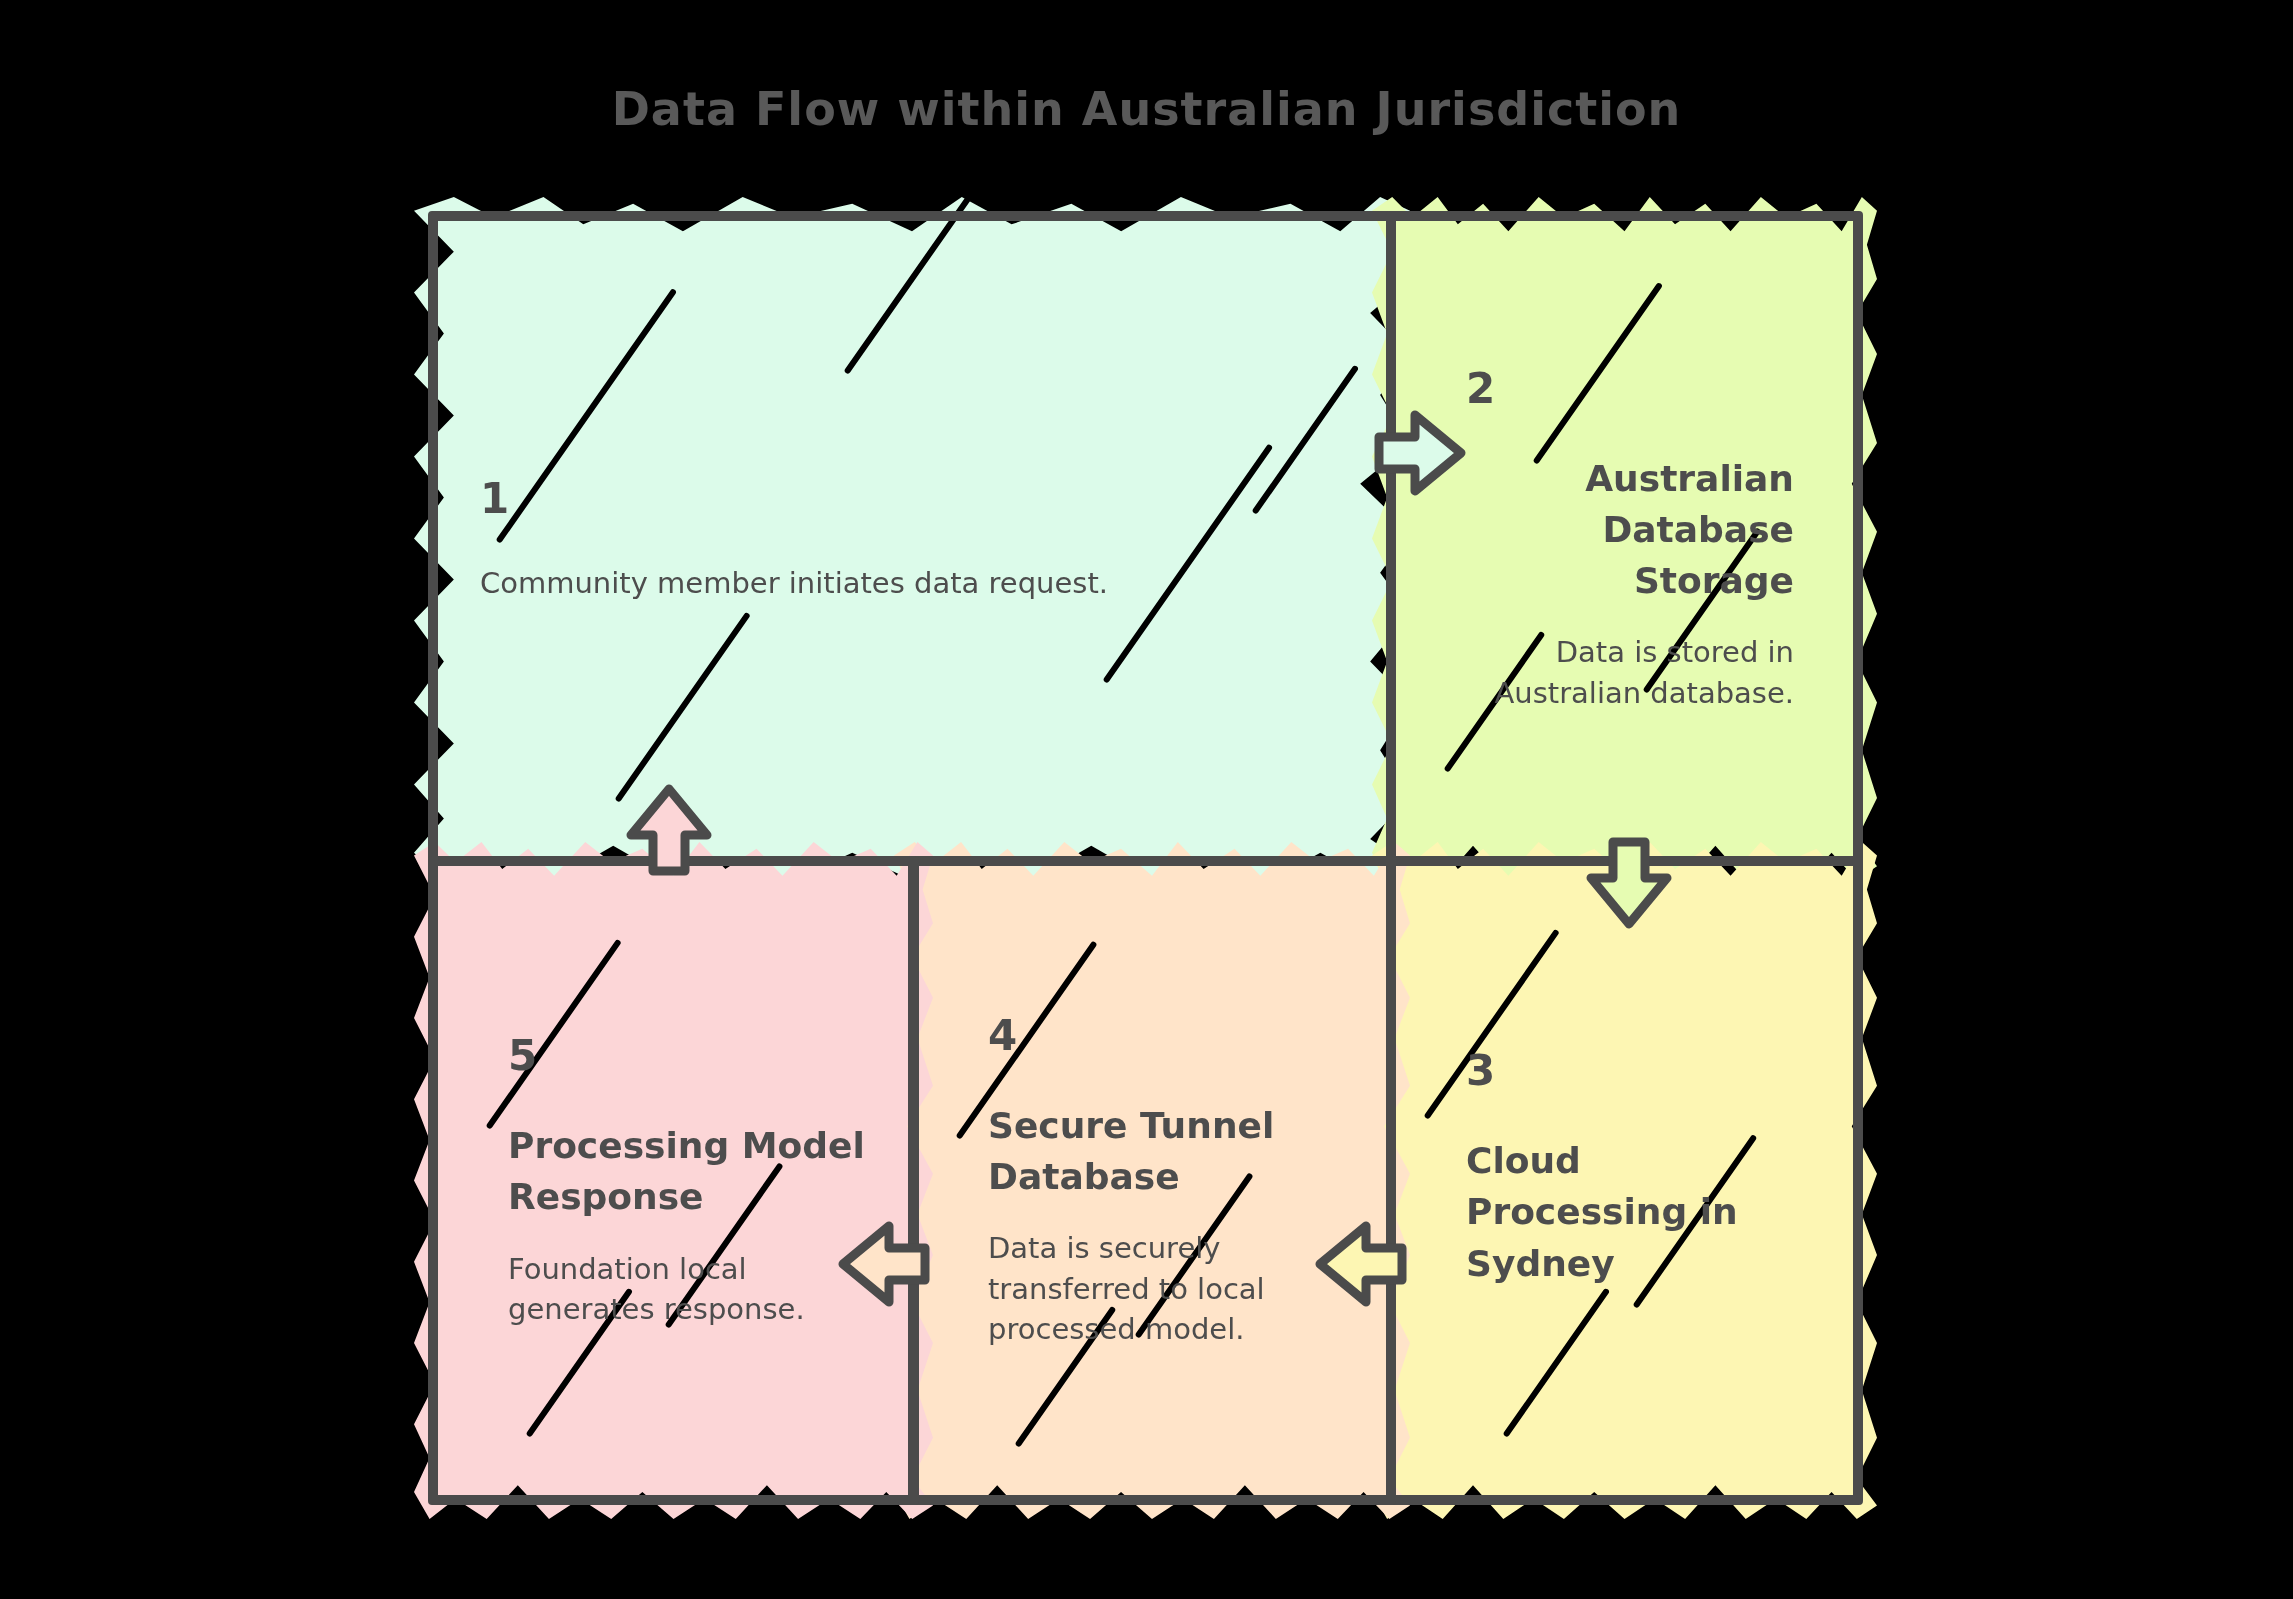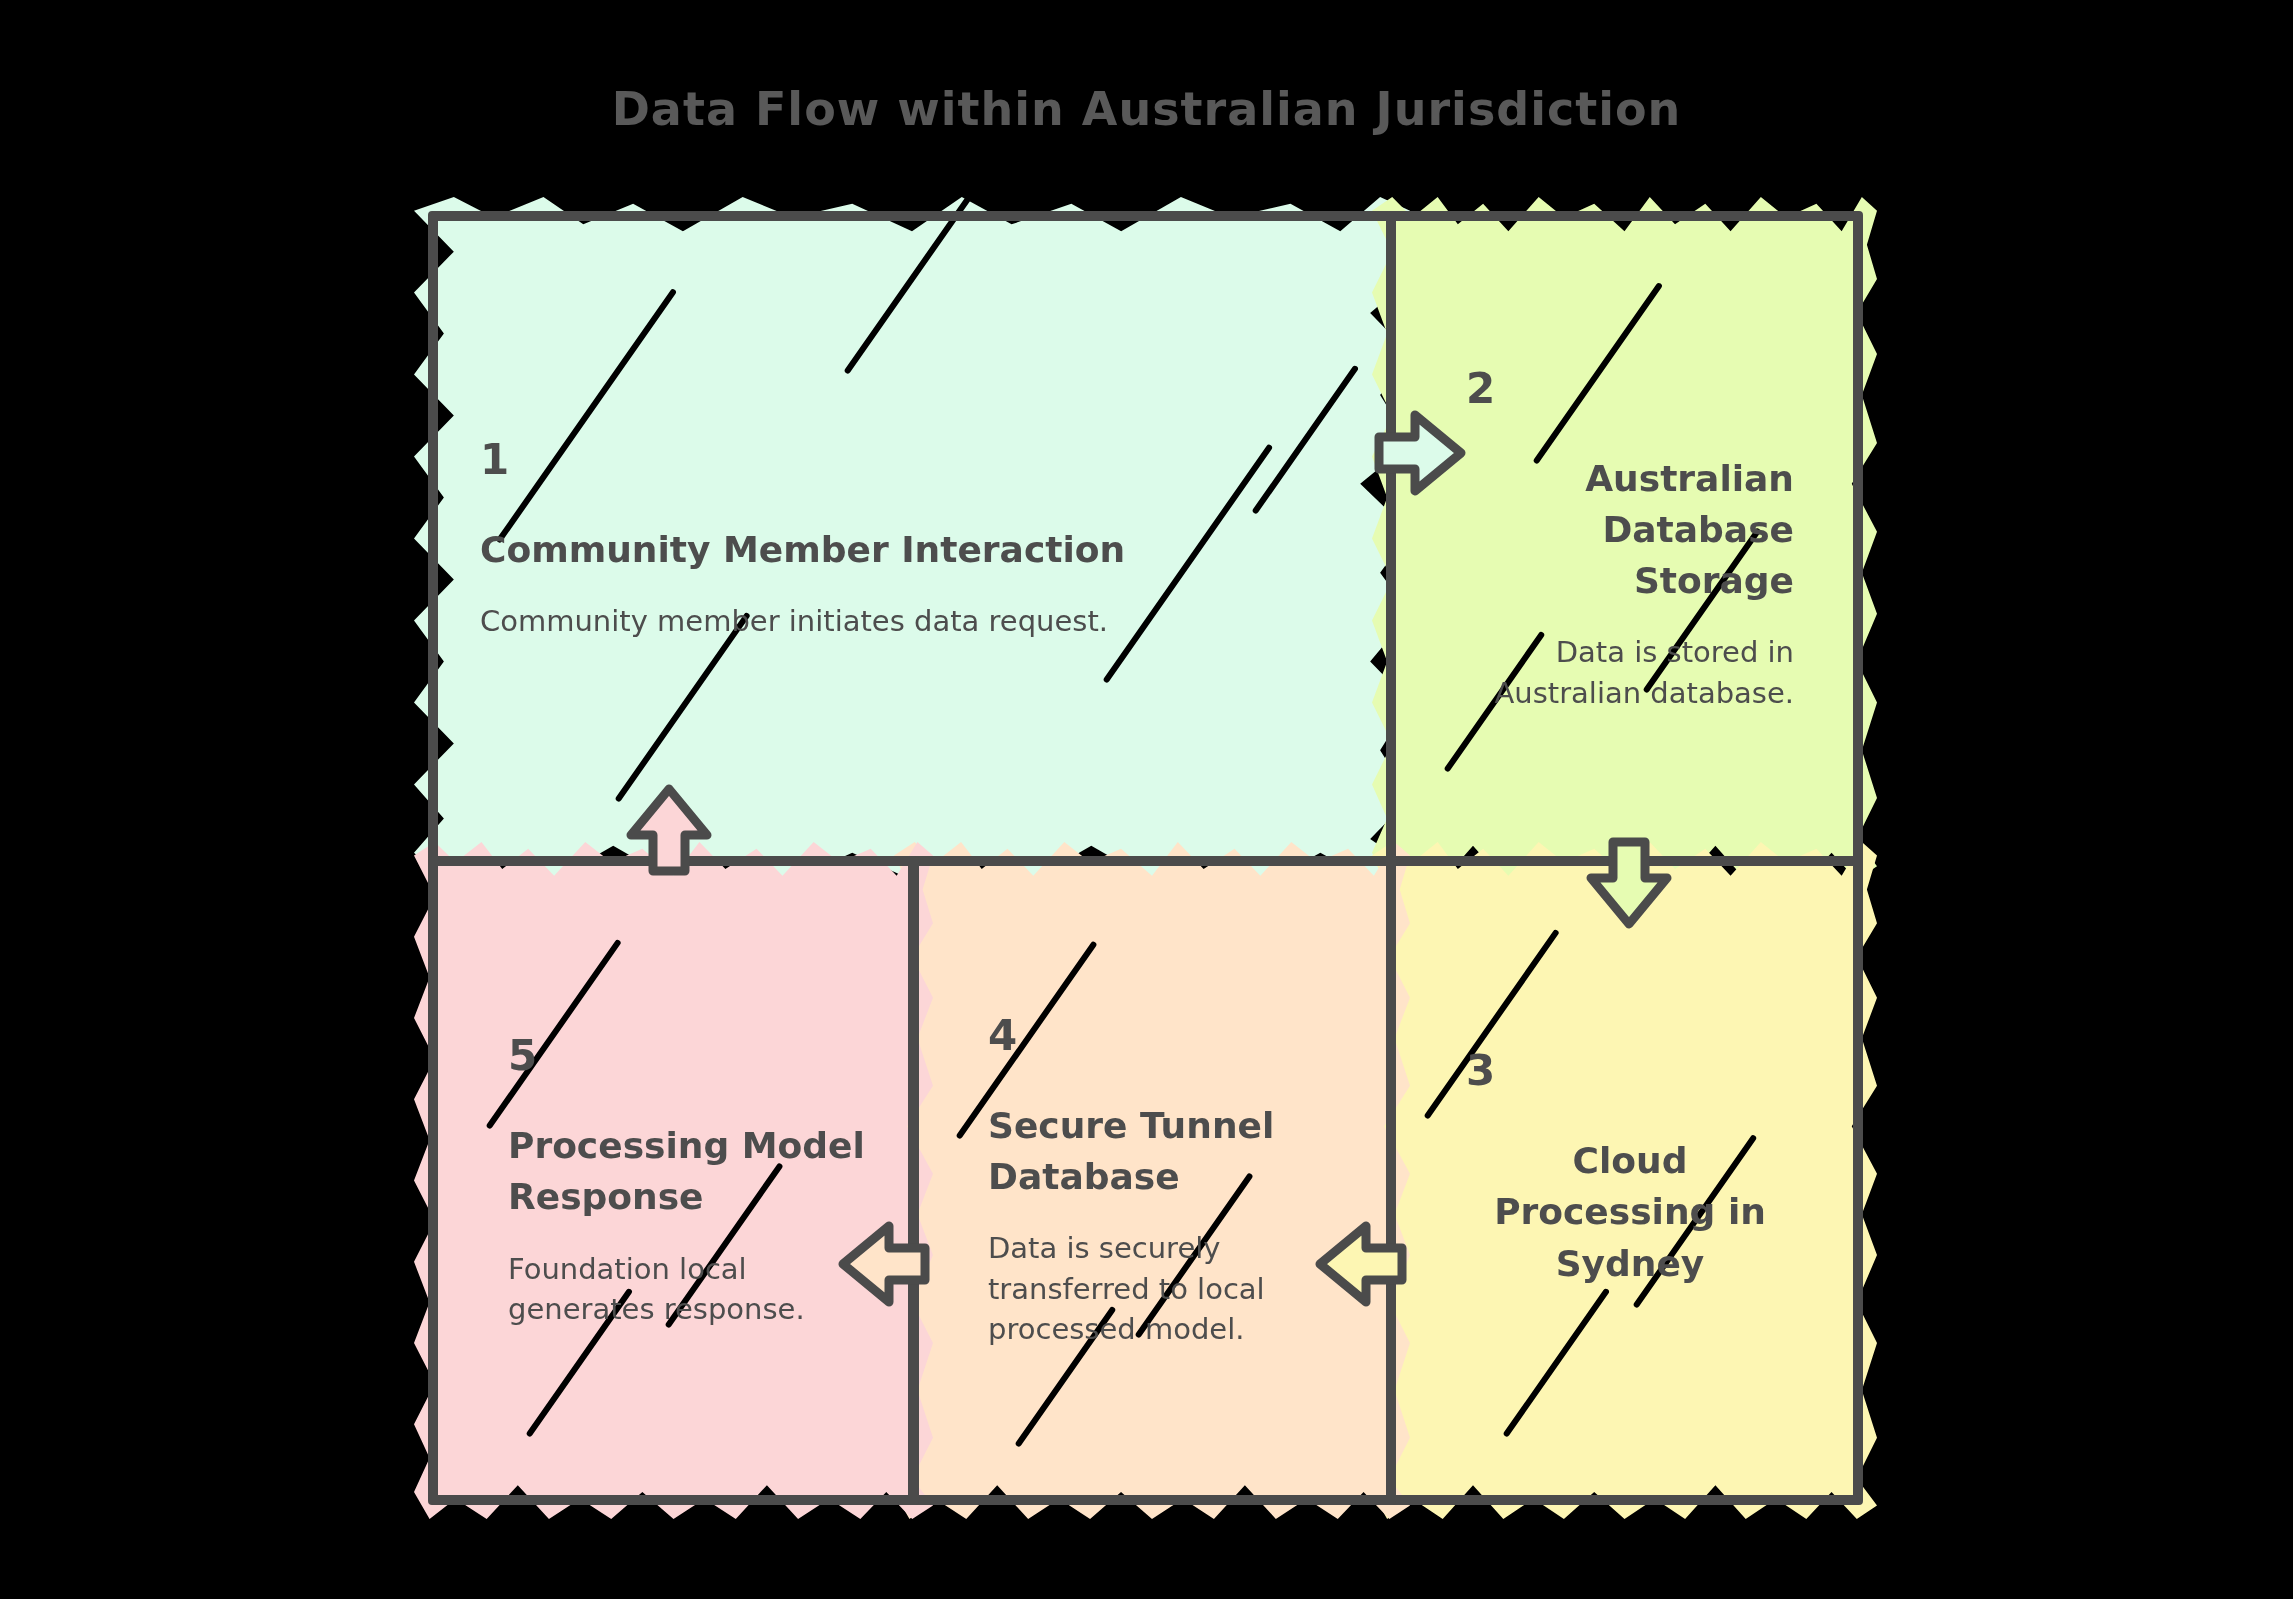--- a/index.html
+++ b/index.html
@@ -78,21 +78,21 @@
   .node-4 { left: 908px;  top: 856px; width: 488px; height: 649px; }
   .node-3 { left: 1386px; top: 856px; width: 477px; height: 649px; }
 
   .node-1 .fill { background: #dcfbea; }
   .node-2 .fill { background: #e6fcb2; }
   .node-3 .fill { background: #fdf6b3; }
   .node-4 .fill { background: #ffe4c9; }
   .node-5 .fill { background: #fcd6d7; }
 
   .node-2 .ntitle, .node-2 .ndesc { max-width: 328px; text-align: right; }
-  .node-3 .ntitle, .node-3 .ndesc { max-width: 328px; text-align: center; }
+  .node-3 .ntitle, .node-3 .ndesc { max-width: 328px; }
   .node-4 .ntitle, .node-4 .ndesc { max-width: 343px; }
   .node-5 .ntitle, .node-5 .ndesc { max-width: 358px; }
 
   .arrow { position: absolute; width: 100px; height: 100px; z-index: 5; }
   .arrow path { stroke: #4b4b4b; stroke-width: 9; stroke-linejoin: round; }
   .a12 { left: 1371px; top: 403px; }
   .a23 { left: 1579px; top: 834px; transform: rotate(90deg); }
   .a34 { left: 1310px; top: 1214px; transform: rotate(180deg); }
   .a45 { left: 833px;  top: 1214px; transform: rotate(180deg); }
   .a51 { left: 619px;  top: 779px;  transform: rotate(270deg); }
@@ -112,21 +112,20 @@
   <div class="node node-1">
     <div class="fill"></div>
     <i class="slash" style="left:70px;top:328px;width:308px;"></i>
     <i class="slash" style="left:418px;top:159px;width:249px;"></i>
     <i class="slash" style="left:677px;top:468px;width:289px;"></i>
     <i class="slash" style="left:189px;top:587px;width:229px;"></i>
     <i class="slash" style="left:826px;top:299px;width:179px;"></i>
     <div class="nborder"></div>
     <div class="content">
       <div class="num">1</div>
-      <div class="ntitle">Community Member Interaction</div>
       <div class="ndesc">Community member initiates data request.</div>
     </div>
   </div>
 
   <div class="node node-2">
     <div class="fill"></div>
     <i class="slash" style="left:149px;top:249px;width:219px;"></i>
     <i class="slash" style="left:259px;top:478px;width:199px;"></i>
     <i class="slash" style="left:60px;top:557px;width:169px;"></i>
     <div class="nborder"></div>

